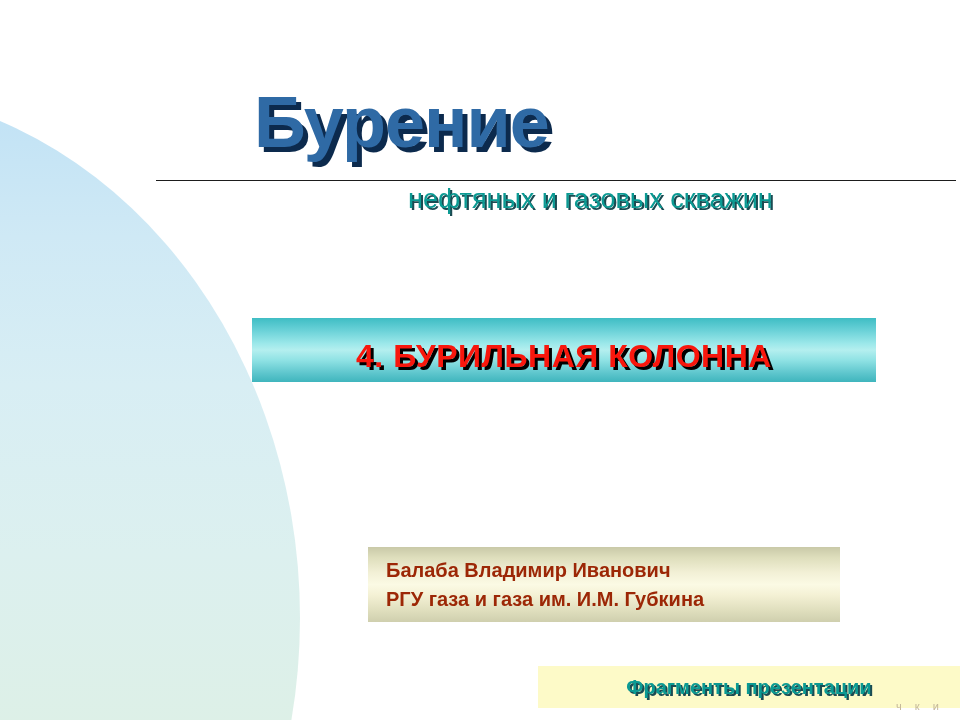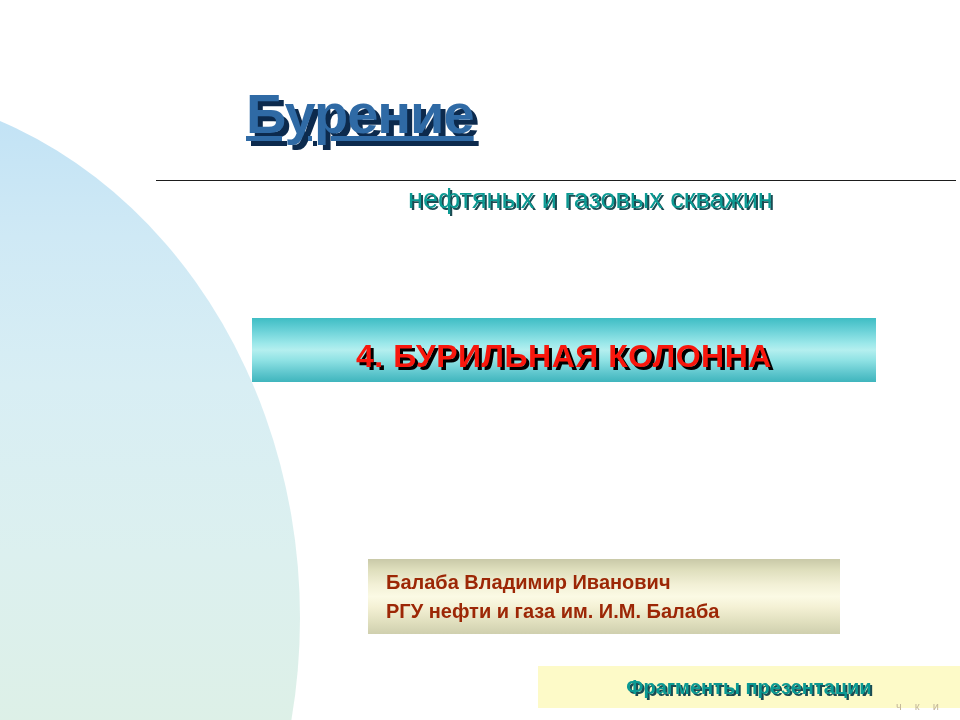--- a/index.html
+++ b/index.html
@@ -43,30 +43,29 @@
     left: 156px;
     top: 180px;
     width: 800px;
     height: 1px;
     background: #1d1d1d;
   }
 
   
   #title {
     position: absolute;
-    left: 246px;
+    left: 254px;
     top: 86px;
-    font-size: 56px;
+    font-size: 72px;
     font-weight: bold;
     color: #2f6aa5;
     letter-spacing: -1px;
     line-height: 1;
     text-shadow: 5px 5px 0 #0c2a4d;
     white-space: nowrap;
-    text-decoration: underline;
   }
 
   
   #subtitle {
     position: absolute;
     left: 408px;
     top: 186px;
     font-size: 27px;
     font-weight: normal;
     color: #0b9a93;
@@ -101,21 +100,21 @@
     letter-spacing: 0.5px;
     text-shadow: 3px 3px 0 #000000;
     white-space: nowrap;
     margin-top: 12px;
   }
 
   
   #author-box {
     position: absolute;
     left: 368px;
-    top: 559px;
+    top: 547px;
     width: 472px;
     height: 75px;
     background: linear-gradient(to bottom,
                 #c9c9a8 0%,
                 #dedebc 14%,
                 #f2f0d6 34%,
                 #fbfae4 50%,
                 #f4f1d5 64%,
                 #e0dfbe 84%,
                 #cfcfae 100%);
@@ -176,21 +175,21 @@
   <div id="title">Бурение</div>
 
   <div id="subtitle">нефтяных и газовых скважин</div>
 
   <div id="banner">
     <span id="banner-text">4. БУРИЛЬНАЯ  КОЛОННА</span>
   </div>
 
   <div id="author-box">
     <div class="author-line">Балаба Владимир Иванович</div>
-    <div class="author-line">РГУ нефти и газа им. И.М. Балаба</div>
+    <div class="author-line">РГУ газа и газа им. И.М. Губкина</div>
   </div>
 
   <div id="footer-band">
     <span id="footer-text">Фрагменты презентации</span>
   </div>
 
   <div id="corner-marks">ч к и</div>
 
 </div>
 

